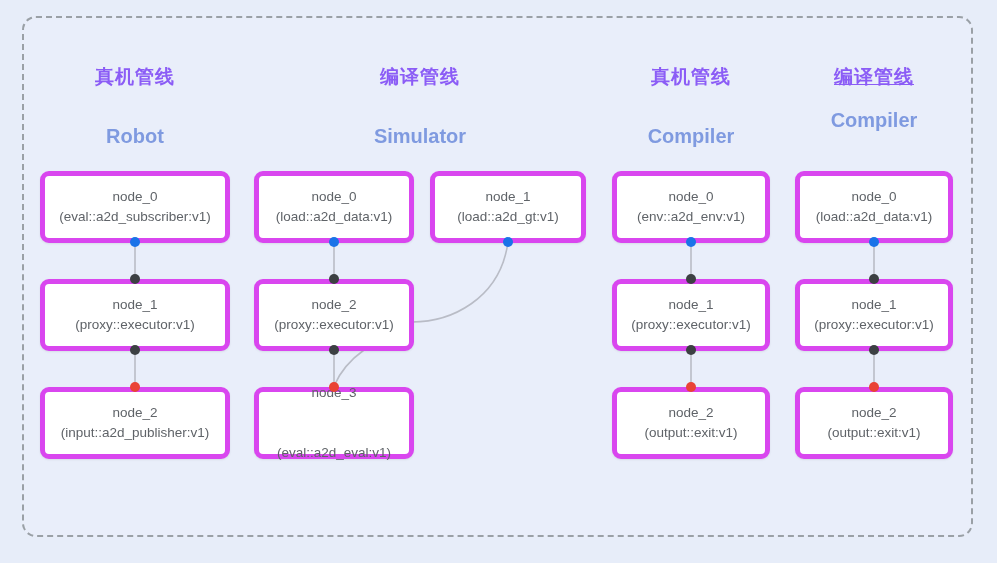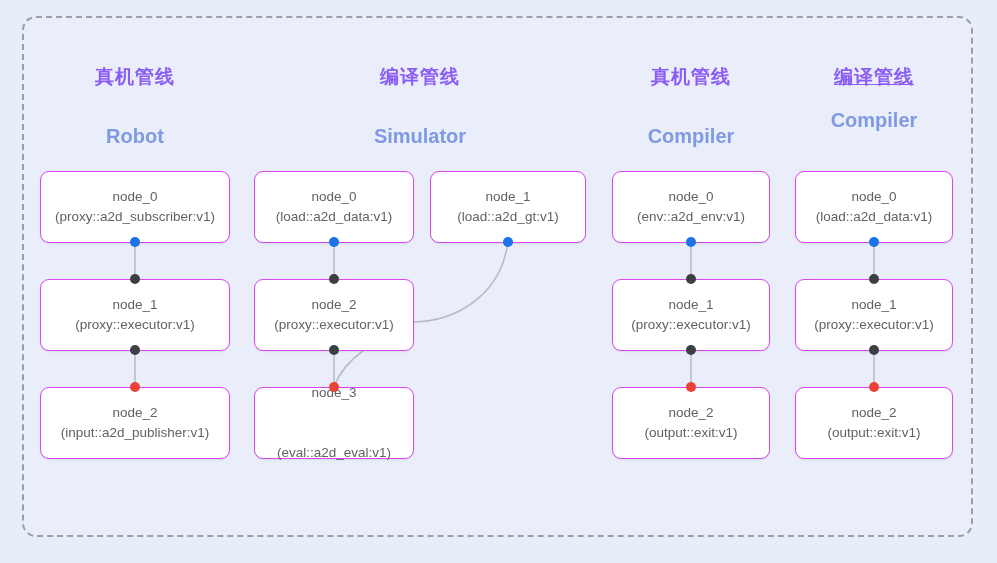--- a/index.html
+++ b/index.html
@@ -52,21 +52,21 @@
     text-align: center;
     font-size: 20px;
     color: #7f9ae0;
     white-space: nowrap;
     font-weight: bold;
   }
   .node {
     position: absolute;
     box-sizing: border-box;
     background: #ffffff;
-    border: 1px solid #d946ef;
+    border: 5px solid #d946ef;
     border-radius: 9px;
     box-shadow: 0 1px 2px rgba(60,64,67,0.10);
     display: flex;
     flex-direction: column;
     align-items: center;
     justify-content: center;
     color: #5f6368;
   }
   .node .nm {
     font-size: 13.5px;
@@ -124,21 +124,21 @@
   <div class="col-title-en" style="left:320px; top:125px; width:200px;">Simulator</div>
 
   <div class="col-title-cn" style="left:591px; top:64px; width:200px;">真机管线</div>
   <div class="col-title-en" style="left:591px; top:125px; width:200px;">Compiler</div>
 
   <div class="col-title-cn" style="left:774px; top:64px; width:200px;text-decoration:underline;">编译管线</div>
   <div class="col-title-en" style="left:774px; top:109px; width:200px;">Compiler</div>
 
   <div class="node" style="left:40px; top:171px; width:190px; height:72px;">
     <div class="nm">node_0</div>
-    <div class="sp">(proxy::a2d_subscriber:v1)</div>
+    <div class="sp">(eval::a2d_subscriber:v1)</div>
   </div>
   <div class="node" style="left:40px; top:279px; width:190px; height:72px;">
     <div class="nm">node_1</div>
     <div class="sp">(proxy::executor:v1)</div>
   </div>
   <div class="node" style="left:40px; top:387px; width:190px; height:72px;">
     <div class="nm">node_2</div>
     <div class="sp">(input::a2d_publisher:v1)</div>
   </div>
   <div class="dot dot-blue" style="left:135px; top:242px;"></div>

